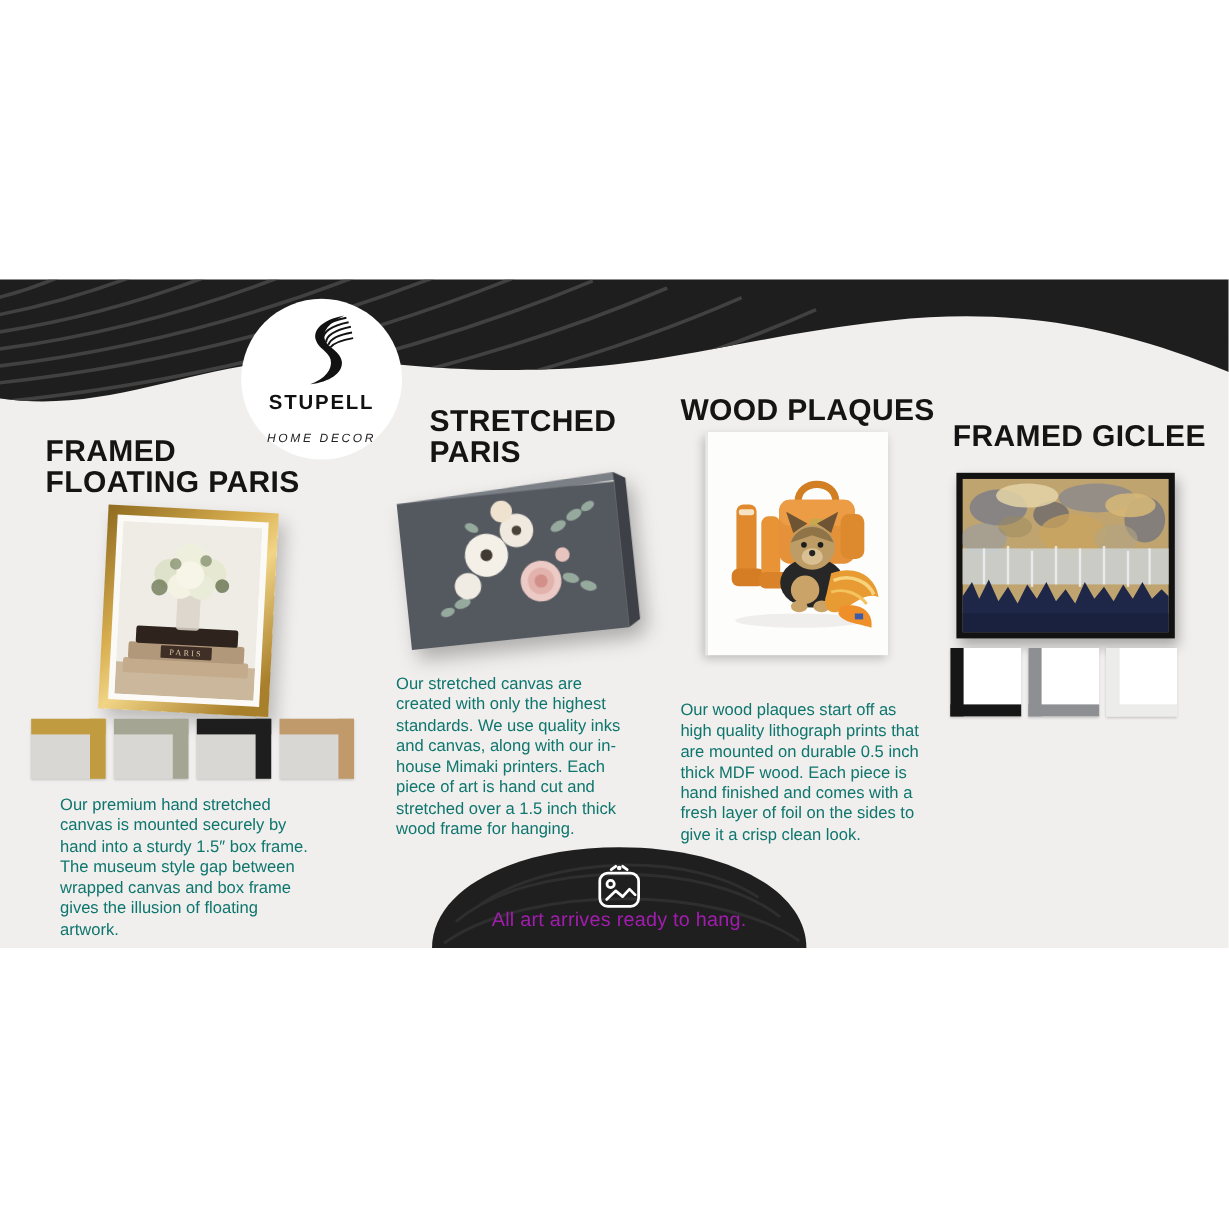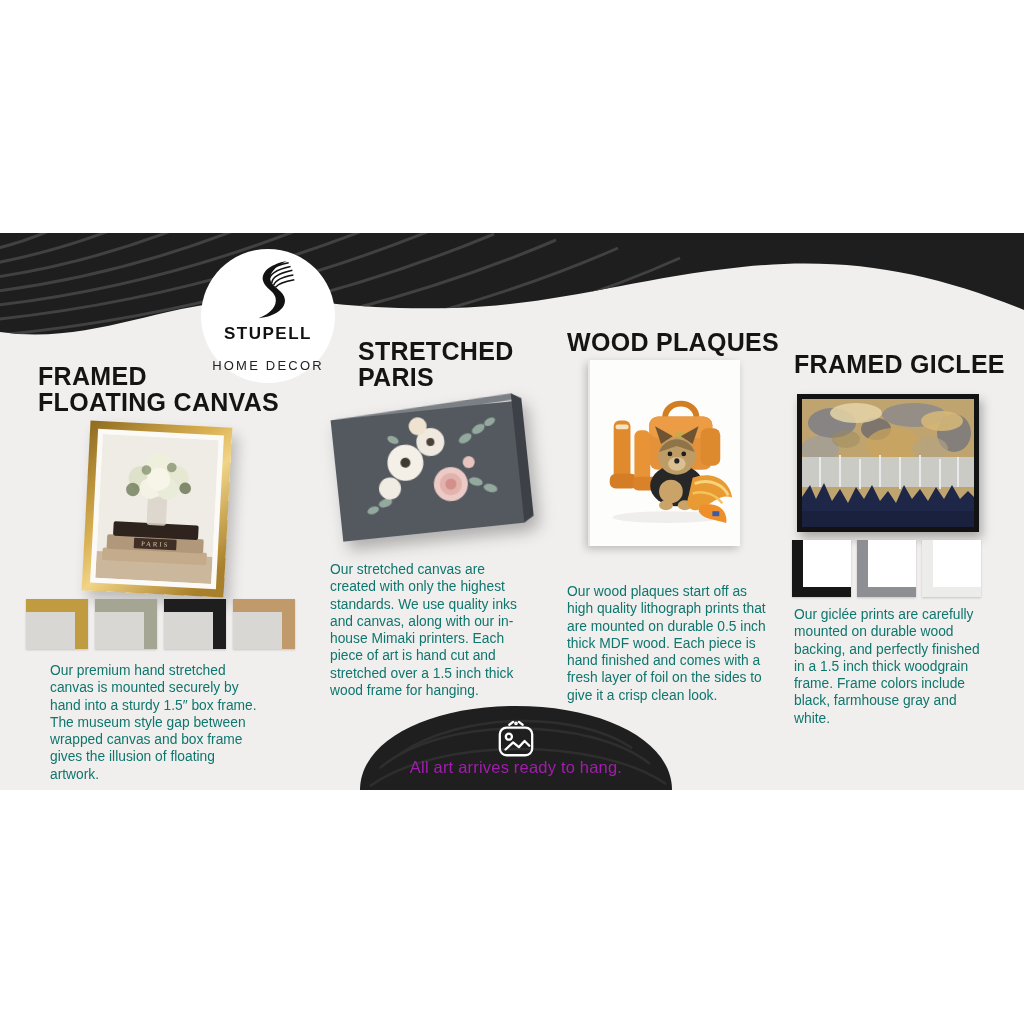--- a/index.html
+++ b/index.html
@@ -5,21 +5,21 @@
   html,body{margin:0;padding:0;background:#fff;}
   .stage{position:relative;width:1024px;height:1024px;background:#fff;overflow:hidden;
          font-family:"Liberation Sans",sans-serif;color:#1c1c1c;}
   .bg{position:absolute;left:0;top:0;z-index:0;}
   .abs{position:absolute;z-index:2;}
 
   
   .logo-circle{left:201px;top:249px;width:134px;height:134px;border-radius:50%;background:#fff;
     display:flex;flex-direction:column;align-items:center;justify-content:center;z-index:3;}
   .logo-name{font-size:17px;font-weight:700;letter-spacing:1.5px;color:#111;margin-top:2px;}
-  .logo-tag{font-size:13px;font-weight:500;letter-spacing:2.2px;color:#222;margin-top:14px;}
+  .logo-tag{font-size:10px;font-weight:500;letter-spacing:2.2px;color:#222;margin-top:14px;font-style:italic;}
 
   
   .sec-title{font-weight:800;font-size:25px;line-height:26px;color:#141414;
     letter-spacing:.3px;white-space:pre-line;}
   .sec-text{font-size:13.8px;line-height:17.3px;color:#0f766e;}
 
   
   .float-frame{left:86px;top:424px;width:142px;height:170px;transform:rotate(3deg);
     background:linear-gradient(135deg,#8f6b20,#d8ae4f 38%,#f1d486 55%,#a87f2a 90%);
     padding:8px;box-sizing:border-box;box-shadow:6px 8px 14px rgba(0,0,0,.22);}
@@ -94,21 +94,21 @@
         <path d="M57,16 C45,18 38,21 36,27"></path>
         <path d="M58,21 C47,23 41,25 38,29"></path>
       </g>
       <path d="M50,1 C30,5 22,14 25,23 C27,30 36,33 38,40 C40,49 33,57 20,62 C37,60 49,52 48,42 C47,33 36,30 33,23 C30,15 37,7 50,1 Z" fill="#121212"></path>
     </svg>
     <div class="logo-name">STUPELL</div>
     <div class="logo-tag">HOME DECOR</div>
   </div>
 
   <div class="abs sec-title" style="left:38px;top:363px;width:300px;">FRAMED
-FLOATING CANVAS</div>
+FLOATING PARIS</div>
 
   <div class="abs float-frame">
     <div class="float-inner">
       <svg viewBox="0 0 120 150" preserveAspectRatio="none">
         <rect width="120" height="150" fill="#efece5"></rect>
         <rect y="122" width="120" height="28" fill="#cbb79c"></rect>
         <g>
           <rect x="6" y="118" width="108" height="13" rx="2" fill="#c3ab8c"></rect>
           <rect x="10" y="104" width="100" height="15" rx="2" fill="#b2987a"></rect>
           <rect x="38" y="106" width="44" height="11" rx="1" fill="#3f2f26"></rect>
@@ -257,21 +257,20 @@
       <rect y="112" width="172" height="16" fill="#17203c" opacity=".7"></rect>
     </svg>
   </div>
 
   <div class="abs swatch-row row-giclee">
     <div class="swatch lb" style="border-color: rgb(22, 22, 22);"></div>
     <div class="swatch lb" style="border-color: rgb(141, 143, 147);"></div>
     <div class="swatch lb" style="border-color: rgb(236, 236, 234);"></div>
   </div>
 
-  <div class="abs sec-text" style="left:794px;top:606px;width:200px;">Our giclée prints are carefully mounted on durable wood backing, and perfectly finished in a 1.5 inch thick woodgrain frame. Frame colors include black, farmhouse gray and white.</div>
 
   <svg class="abs footer-icon" width="42" height="40" viewBox="0 0 44 42">
     <g stroke="#ffffff" stroke-width="2.4" fill="none" stroke-linecap="round" stroke-linejoin="round">
       <path d="M15,5 L19,2"></path>
       <path d="M29,5 L25,2"></path>
       <circle cx="22" cy="3.5" r="0.8" fill="#fff"></circle>
       <rect x="5" y="8" width="34" height="29" rx="7"></rect>
       <circle cx="14.5" cy="17.5" r="3.2"></circle>
       <path d="M11,31 L19,23.5 L25,28.5 L31,22 L36,27"></path>
     </g>

